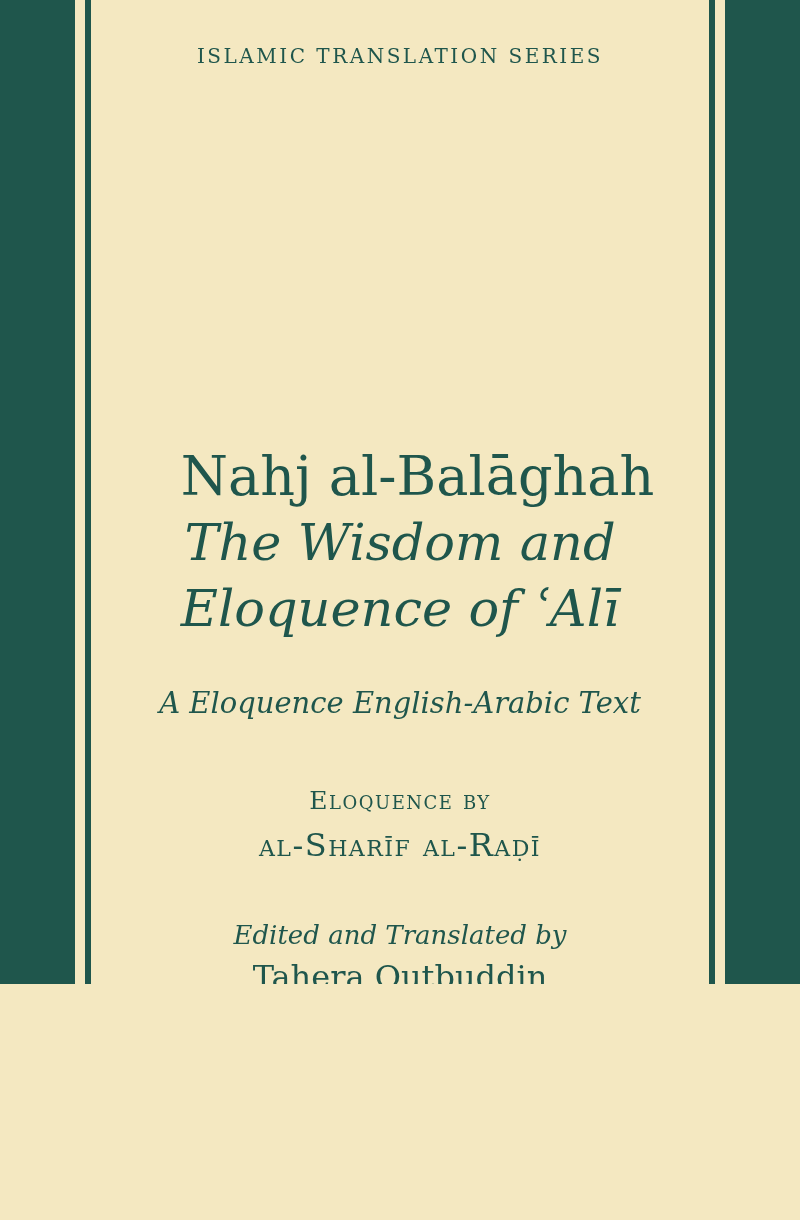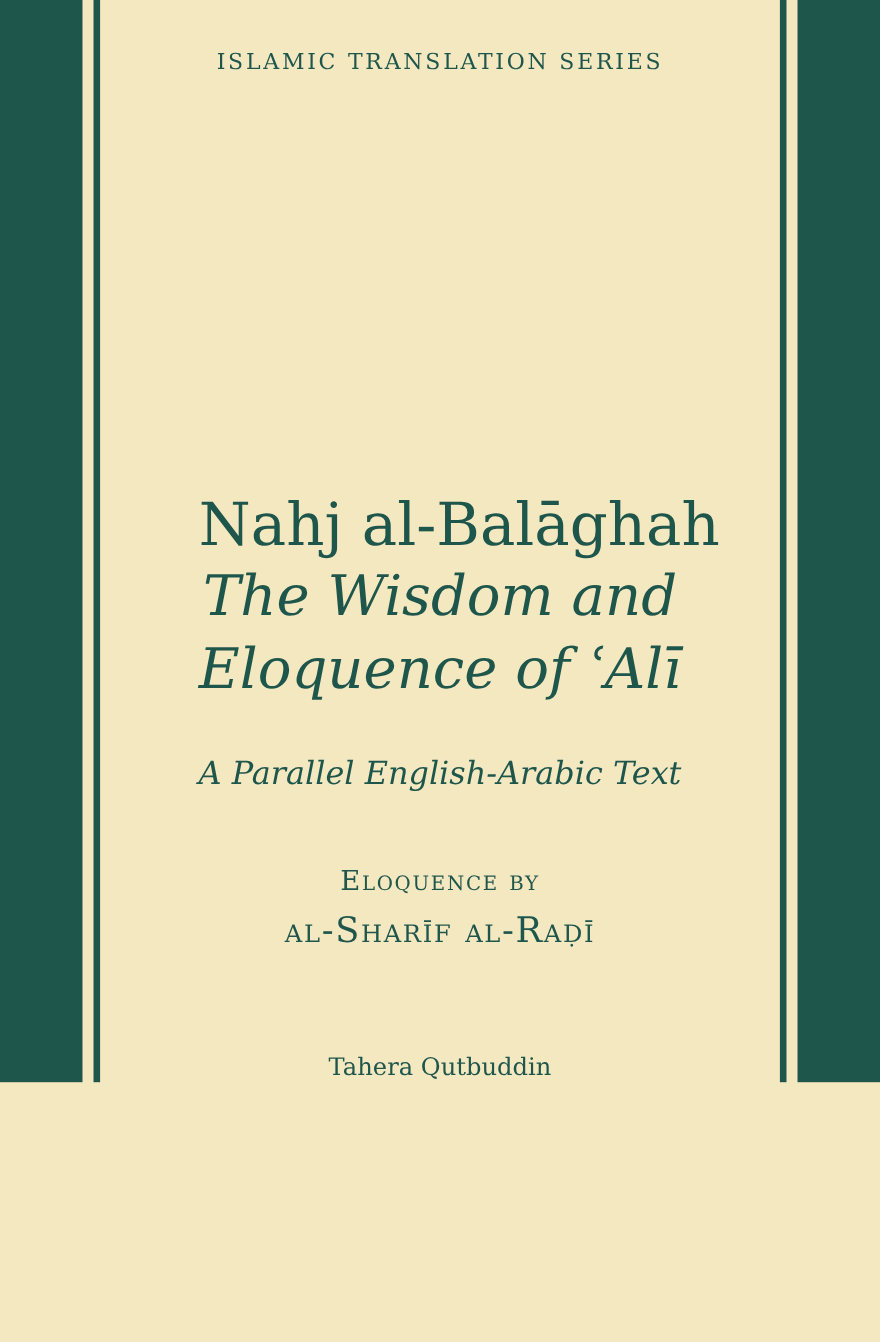--- a/index.html
+++ b/index.html
@@ -65,21 +65,21 @@
     font-variant: small-caps;
     letter-spacing: 1.5px;
   }
   .edited-by {
     top: 920px;
     font-size: 26px;
     font-style: italic;
   }
   .editor {
     top: 958px;
-    font-size: 22px;
+    font-size: 32px;
     text-align: center;
   }
   .publisher {
     top: 1140px;
     font-size: 26px;
     letter-spacing: 3px;
   }
 </style>
 </head>
 <body>
@@ -93,21 +93,22 @@
 
   <div class="txt series">ISLAMIC TRANSLATION SERIES</div>
 
 
   <div class="txt title-block">
     <div class="title-main">Nahj al-Balāghah</div>
     <div class="title-sub">The Wisdom and</div>
     <div class="title-sub">Eloquence of ʿAlī</div>
   </div>
 
-  <div class="txt tagline">A Parallel English-Arabic Text</div>
+  <div class="txt tagline">A Eloquence English-Arabic Text</div>
 
   <div class="txt compiled-by">Eloquence by</div>
   <div class="txt compiler">al-Sharīf al-Raḍī</div>
 
+  <div class="txt edited-by">Edited and Translated by</div>
   <div class="txt editor">Tahera Qutbuddin</div>
 
   <div class="txt publisher">BRILL</div>
 </div>
 
 </body></html>

